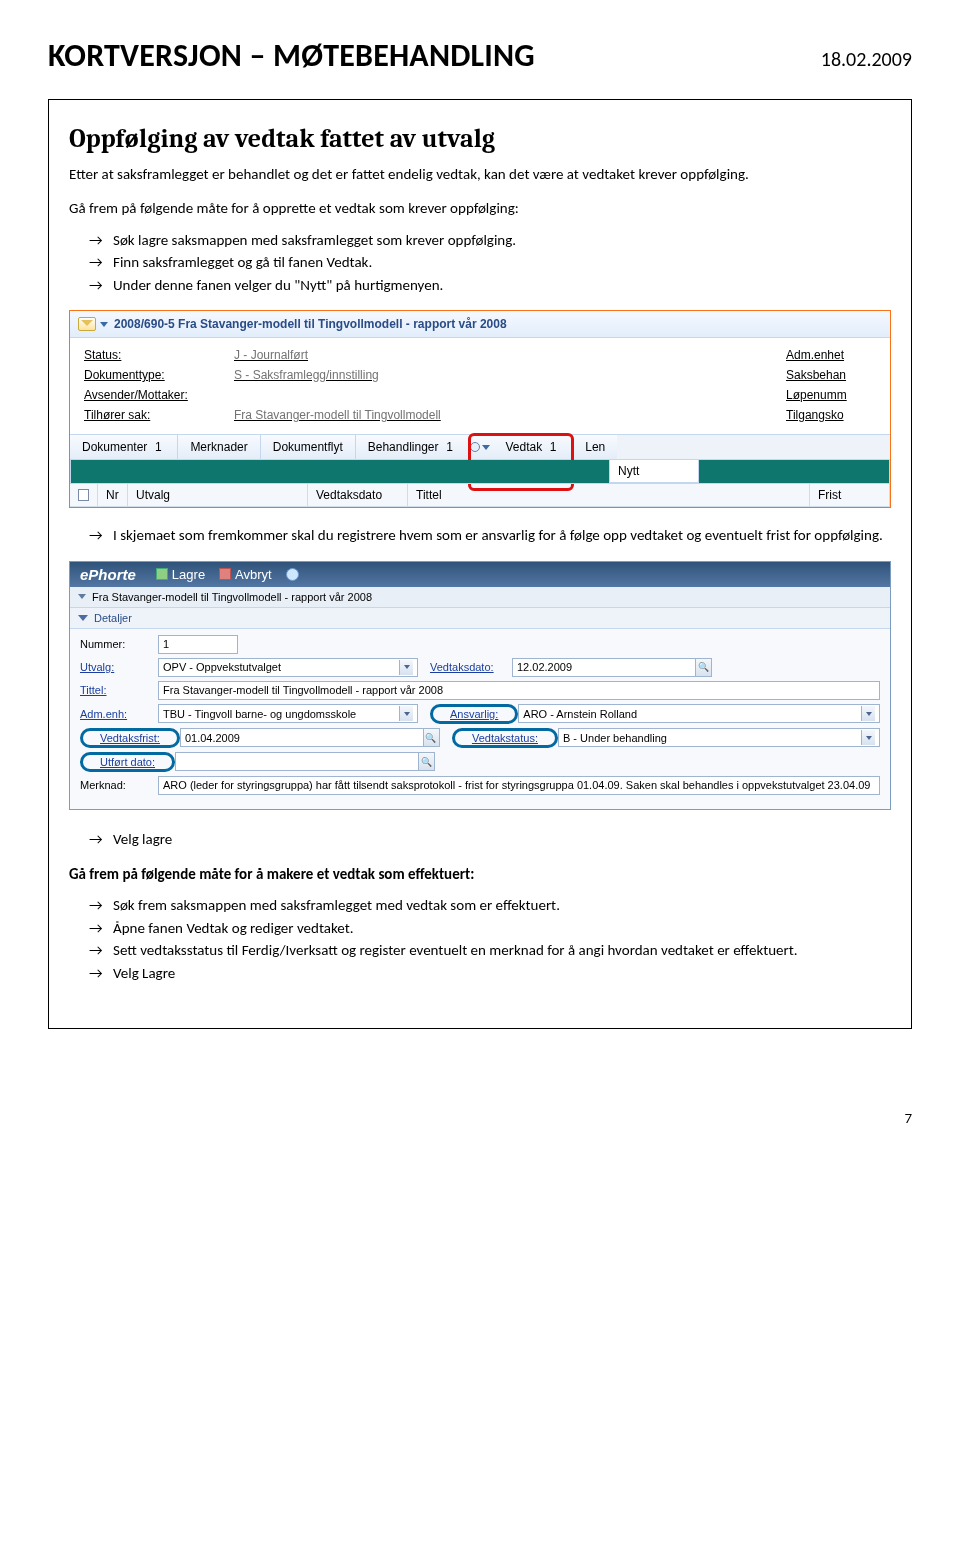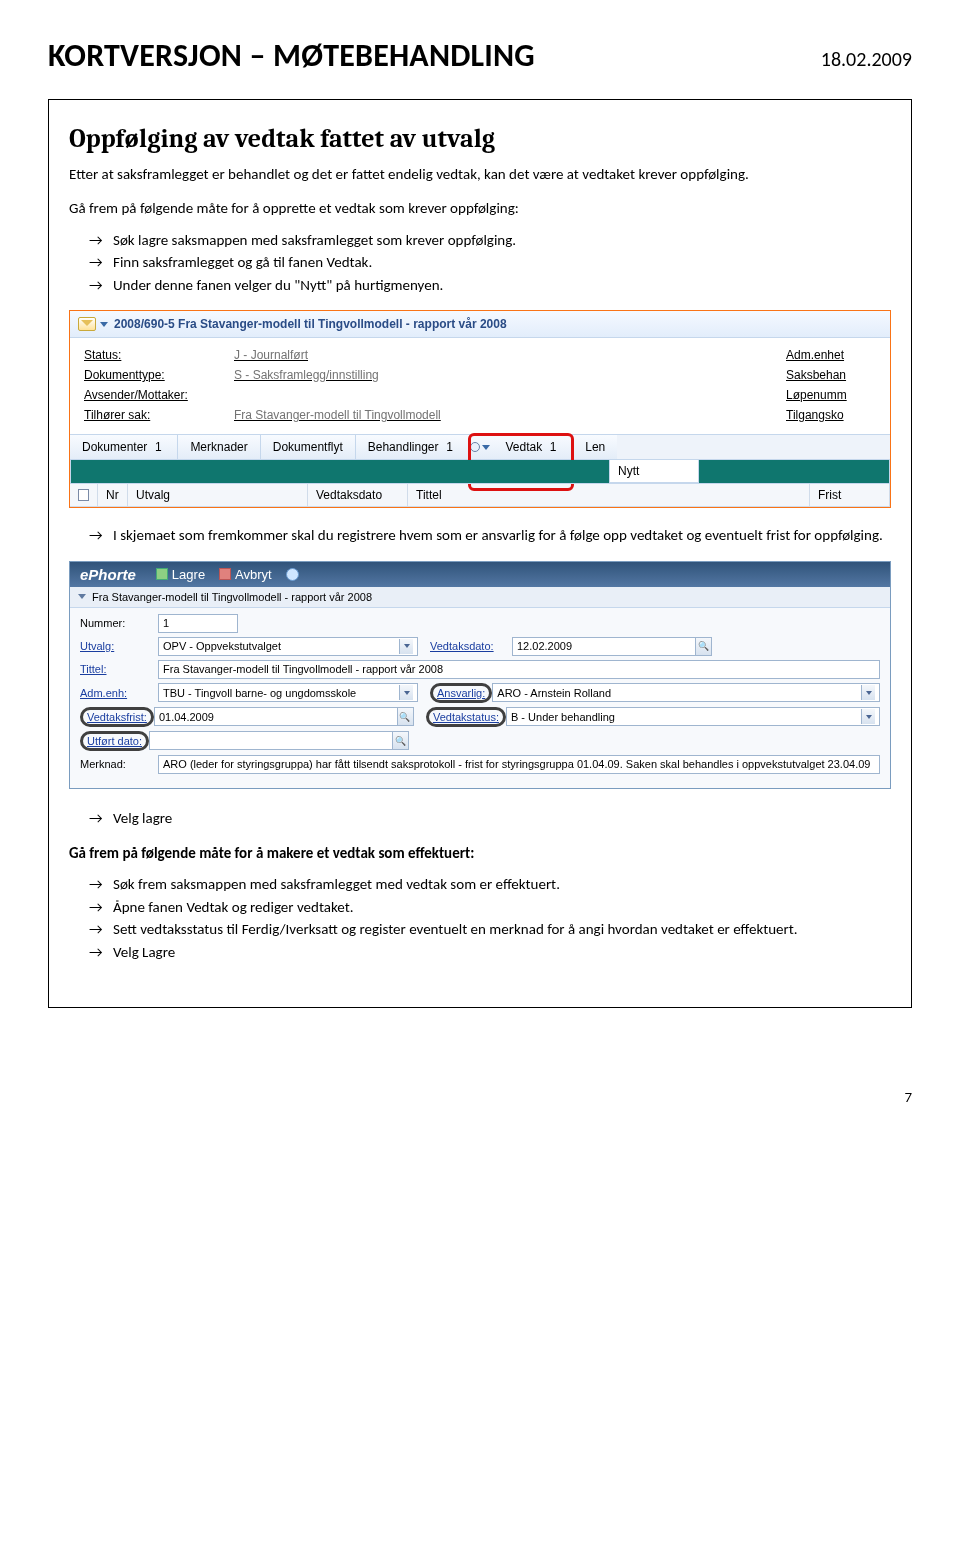--- a/index.html
+++ b/index.html
@@ -234,21 +234,21 @@
   }
   .ddl { position:relative; display:flex;align-items:center; }
   .ddl input{border:none;outline:none;flex:1;height:15px;font-size:11px;}
   .ddl .dbtn{width:14px;height:15px;background:linear-gradient(#f4f7fb,#d7e2ef);border-left:1px solid #9fb5cf;display:flex;align-items:center;justify-content:center;}
   .ddl .dbtn:after{content:"";width:0;height:0;border-left:3px solid transparent;border-right:3px solid transparent;border-top:4px solid #4a6592;}
   .dwrap{position:relative;display:flex;}
   .dateinp{flex:1;}
   .dbico{width:16px;height:19px;border:1px solid #9fb5cf;border-left:none;background:linear-gradient(#f4f7fb,#d7e2ef);display:flex;align-items:center;justify-content:center;}
   .dbico:after{content:"🔍";font-size:9px;color:#5a7aa6;}
   .circle-red {
-    border:3px solid #404040; border-radius:10px; padding:1px 4px;
+    border:3px solid #0369a1; border-radius:10px; padding:1px 17px;
   }
   .circle-red .flab{color:#1a3ea0;}
   .w80{width:80px;} .w200{width:200px;} .w260{width:260px;}
   .gap{width:12px;}
   .pagefoot {
     text-align:right;
     margin-top:80px;
     font-size:15px;
   }
   .flab2 { width:82px; color:#1a3ea0; text-decoration:underline; }
@@ -357,20 +357,24 @@
       <span class="tb-btn">
         <span class="ic ic-cancel"></span>
         <span>Avbryt</span>
       </span>
       <span class="ic-help"></span>
     </div>
     <div class="ss2-sub">
       <span class="dd2"></span>
       <span>Fra Stavanger-modell til Tingvollmodell - rapport vår 2008</span>
     </div>
+    <div class="ss2-detaljer">
+      <span class="chev"></span>
+      <span>Detaljer</span>
+    </div>
     <div class="ss2-form">
 
       <div class="frow">
         <span class="flab nou">Nummer:</span>
         <input class="txt w80" value="1" style="">
       </div>
 
       <div class="frow">
         <span class="flab">Utvalg:</span>
         <span class="ddl w260">

